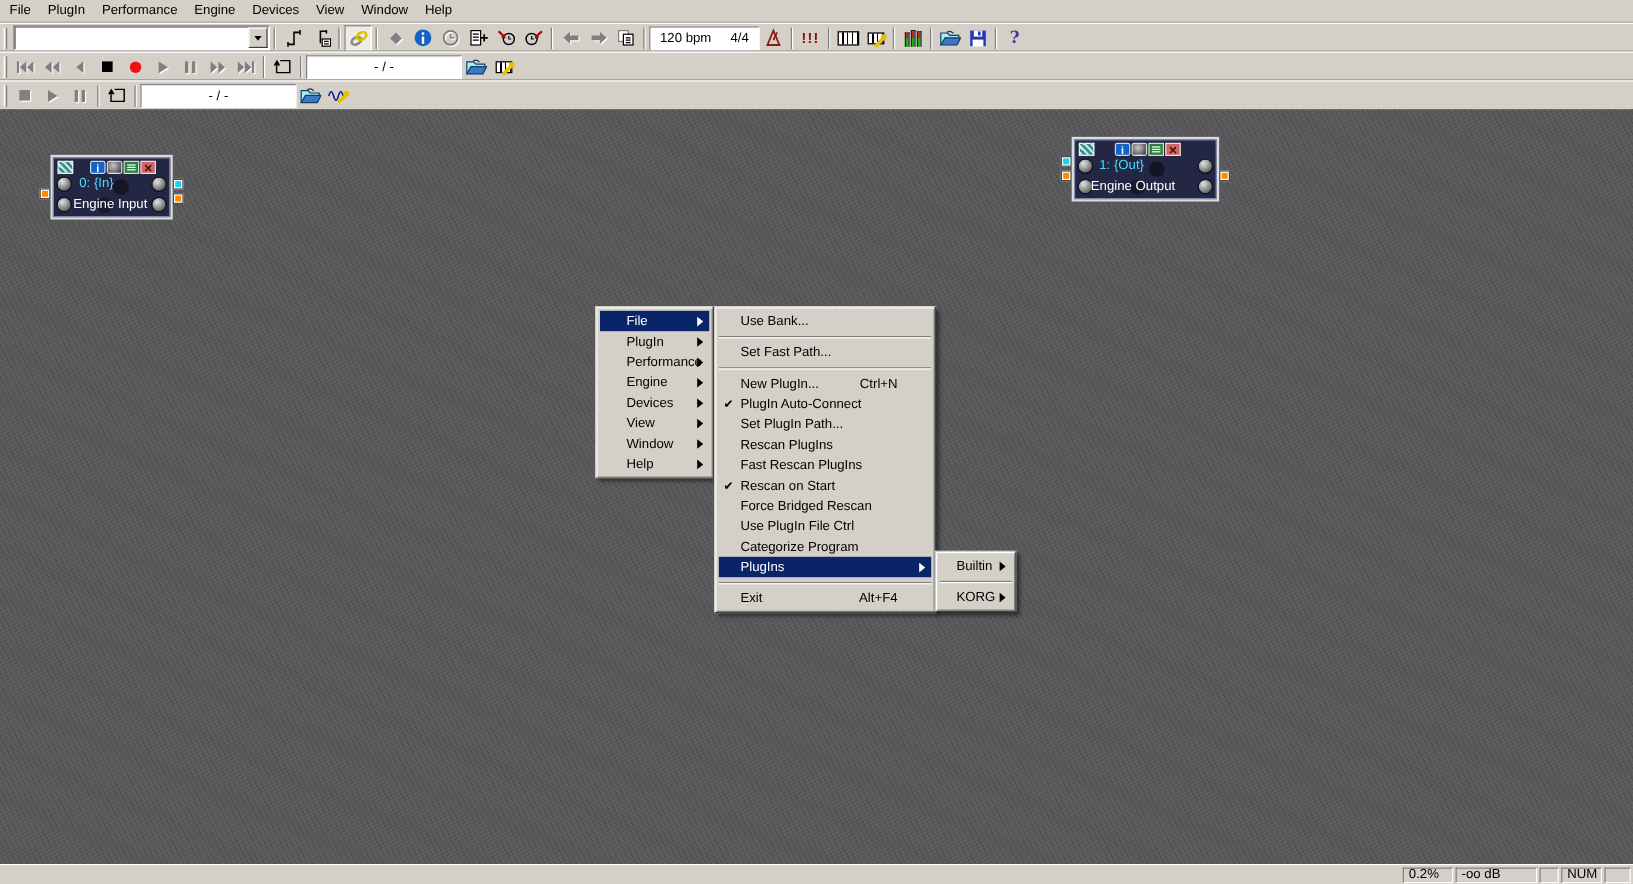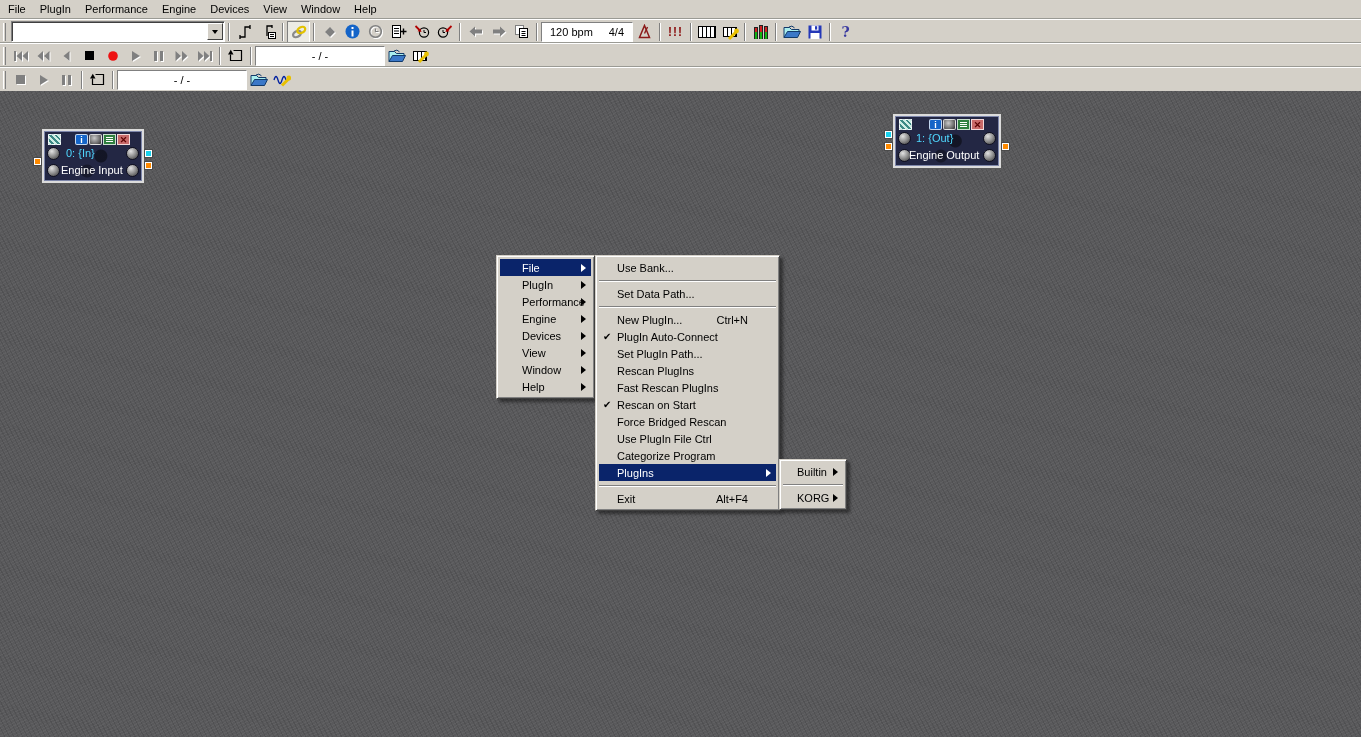--- a/index.html
+++ b/index.html
@@ -439,21 +439,21 @@
         <i></i>
       </div>
     <div class="pin cyan" style="right:-11px; top:18px;">
         <i></i>
       </div>
     <div class="pin orange" style="right:-11px; top:30px;">
         <i></i>
       </div>
   </div>
 
-  <div class="pbox" style="left:893px; top:114px; width:108px; height:54px;">
+  <div class="pbox" style="left:893px; top:114px; width:123px; height:54px;">
     <div class="pbtn stripes"></div>
     <div class="pbtn info" style="left:34px; top:3px;"></div>
     <div class="pbtn knobbtn" style="left:48px; top:3px;"></div>
     <div class="pbtn list" style="left:62px; top:3px;">
         <i></i>
         <i></i>
         <i></i>
       </div>
     <div class="pbtn close" style="left:76px; top:3px;"></div>
     <div class="pknob" style="left:3px; top:16px;"></div>
@@ -509,21 +509,21 @@
   </div>
 
   <div class="popup menu-file">
     <div class="mi">
         <span class="lbl">Use Bank...</span>
       </div>
     <div class="msep">
         <i></i>
       </div>
     <div class="mi">
-        <span class="lbl">Set Data Path...</span>
+        <span class="lbl">Set Fast Path...</span>
       </div>
     <div class="msep">
         <i></i>
       </div>
     <div class="mi">
         <span class="lbl">New PlugIn...</span>
         <span class="shortcut">Ctrl+N</span>
       </div>
     <div class="mi">
         <span class="check"></span>
@@ -571,14 +571,28 @@
       </div>
     <div class="msep">
         <i></i>
       </div>
     <div class="mi">
         <span class="lbl">KORG</span>
         <span class="sub-arrow"></span>
       </div>
   </div>
 
+  <div class="statusbar">
+    <div class="sb-spacer"></div>
+    <div class="sb-panel" style="width:42px;">
+        <span>0.2%</span>
+      </div>
+    <div class="sb-panel" style="width:68px;">
+        <span>-oo dB</span>
+      </div>
+    <div class="sb-panel" style="width:16px;"></div>
+    <div class="sb-panel" style="width:34px;">
+        <span>NUM</span>
+      </div>
+    <div class="sb-panel" style="width:22px;"></div>
+  </div>
 
 </div>
 
 </body></html>

